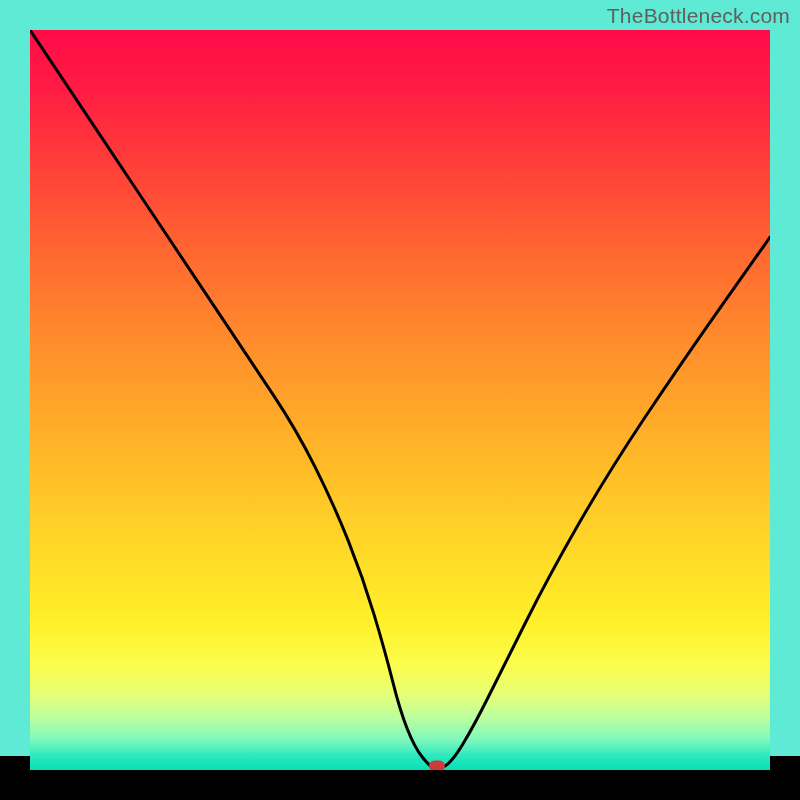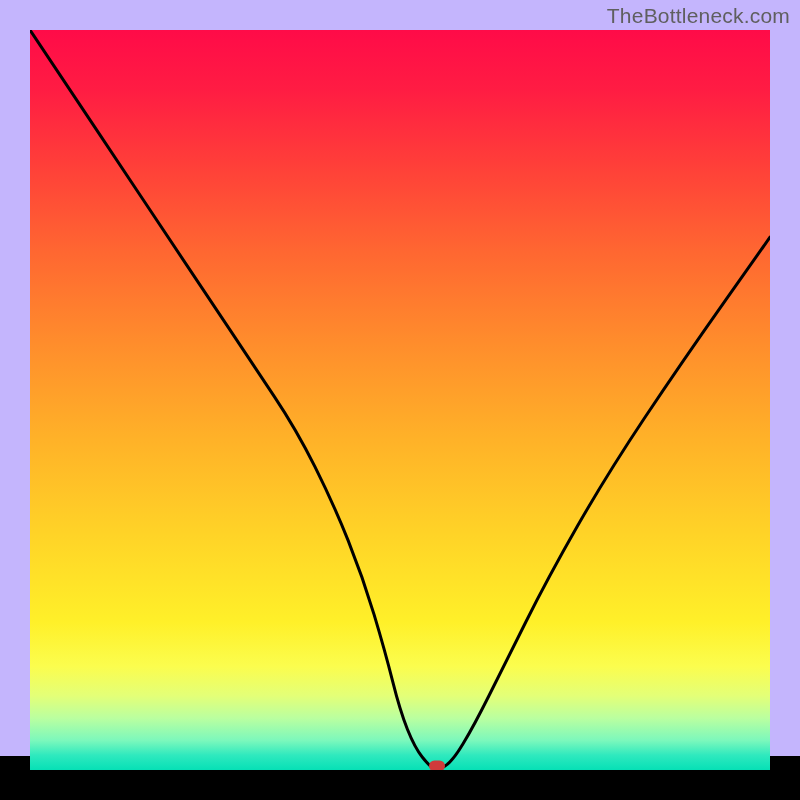--- a/index.html
+++ b/index.html
@@ -8,21 +8,21 @@
     width: 800px;
     height: 800px;
     background: #000;
     overflow: hidden;
     font-family: Arial, Helvetica, sans-serif;
   }
   .frame {
     position: relative;
     width: 800px;
     height: 756px;
-    background: #c4b5fd;
+    background: #5eead4;
   }
   .attribution {
     position: absolute;
     top: 4px;
     right: 10px;
     color: #5f5f5f;
     font-size: 21px;
     font-weight: 400;
     letter-spacing: 0.2px;
     z-index: 10;

